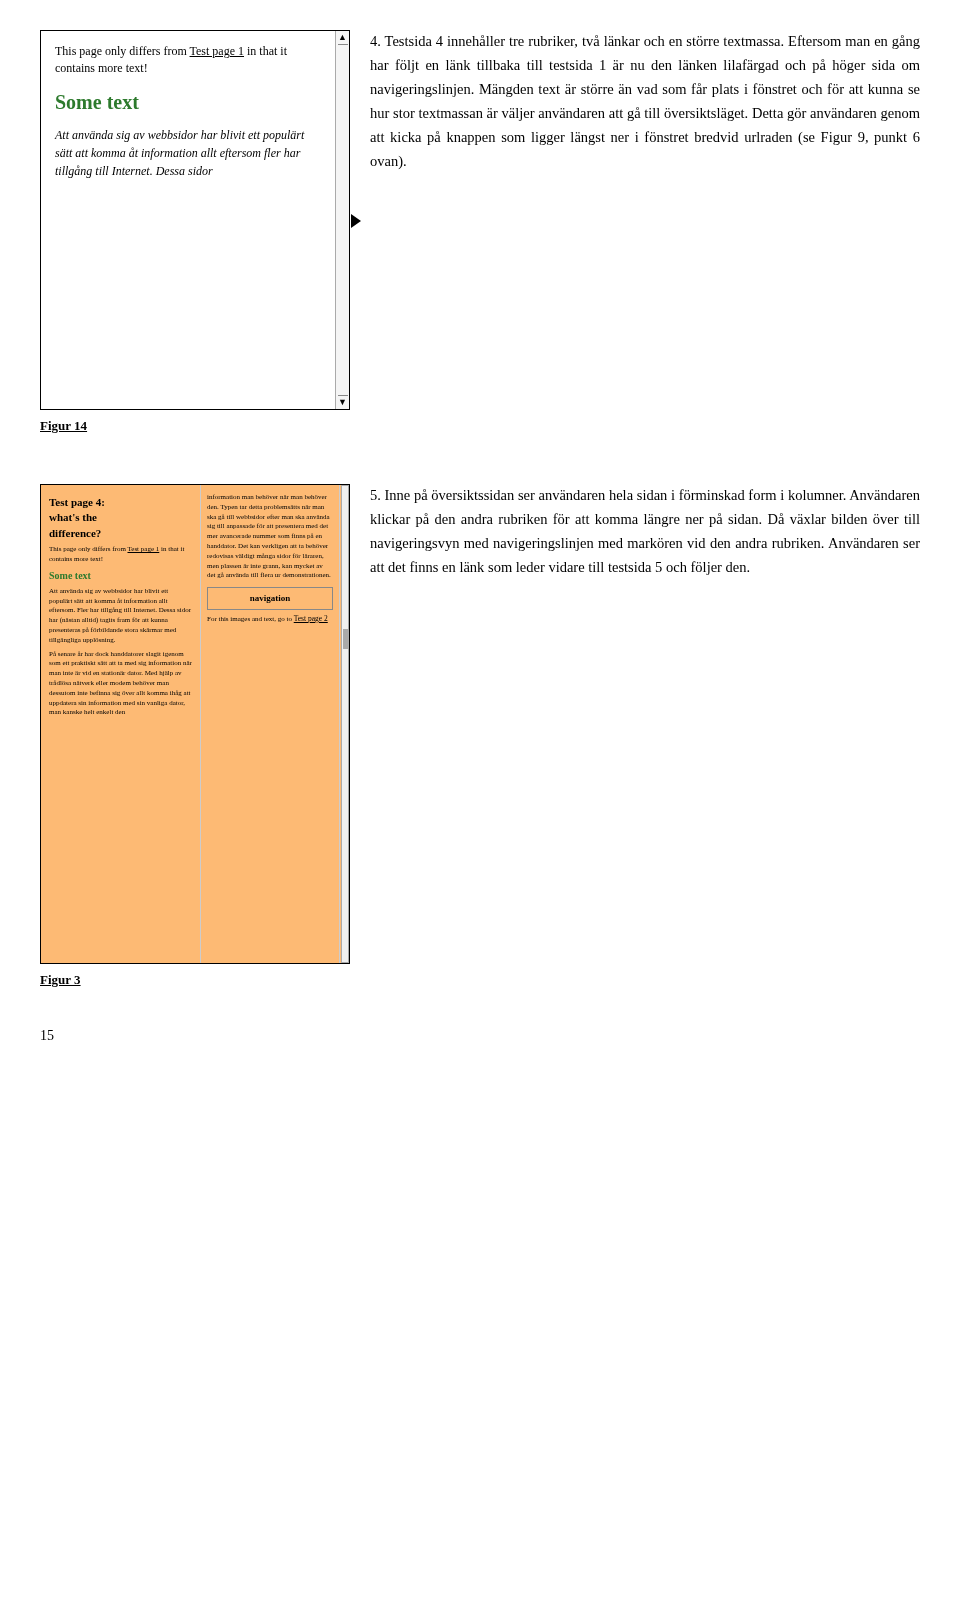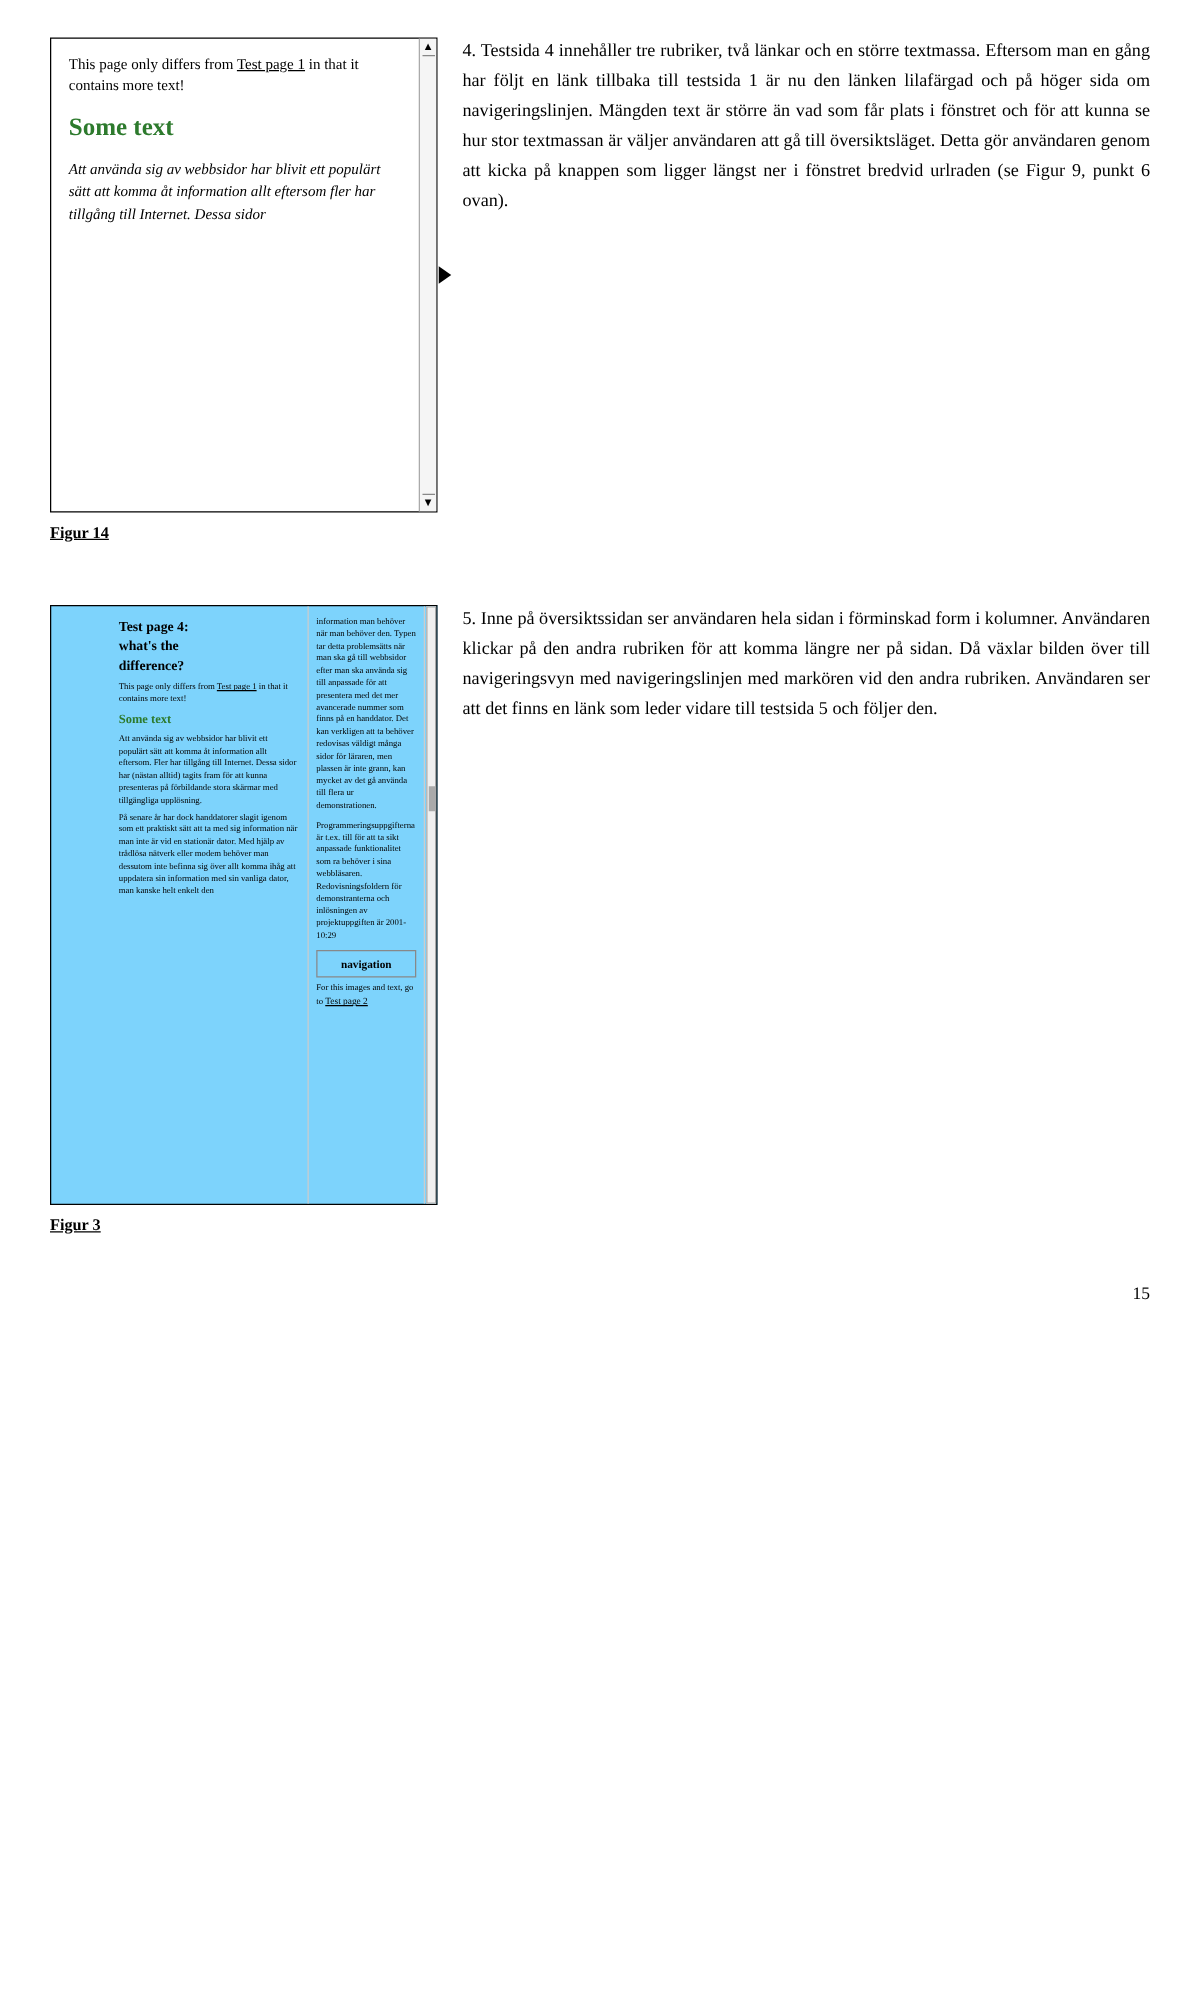--- a/index.html
+++ b/index.html
@@ -99,26 +99,25 @@
 
     .bottom-left {
       width: 310px;
       flex-shrink: 0;
       display: flex;
       flex-direction: column;
     }
 
     .figure-box-large {
       border: 1px solid #000;
-      background: #7dd3fc;
+      background: #fdba74;
       display: flex;
       flex-direction: row;
       min-height: 480px;
       overflow: hidden;
-      padding-left: 46px;
     }
 
     
     .fig-col-left {
       width: 160px;
       border-right: 1px solid #ccc;
       padding: 10px 8px;
       font-size: 8px;
       line-height: 1.4;
     }
@@ -196,21 +195,21 @@
       line-height: 1.65;
       text-align: justify;
     }
 
     .bottom-right p {
       margin-bottom: 16px;
     }
 
     
     .page-number {
-      text-align: right;
+      text-align: left;
       margin-top: 40px;
       font-size: 14px;
     }
 
     .arrow-right {
       display: inline-block;
       width: 0;
       height: 0;
       border-top: 7px solid transparent;
       border-bottom: 7px solid transparent;
@@ -279,23 +278,20 @@
           </div>
           <div style="font-size:7px; line-height:1.4;">
             På senare år har dock handdatorer slagit igenom som ett praktiskt sätt att ta med sig information när man inte är vid en stationär dator. Med hjälp av trådlösa nätverk eller modem behöver man dessutom inte befinna sig över allt komma ihåg att uppdatera sin information med sin vanliga dator, man kanske helt enkelt den
           </div>
         </div>
 
         <div class="fig-col-right">
           <div style="font-size:7px; line-height:1.4; margin-bottom:6px;">
             information man behöver när man behöver den. Typen tar detta problemsätts när man ska gå till webbsidor efter man ska använda sig till anpassade för att presentera med det mer avancerade nummer som finns på en handdator. Det kan verkligen att ta behöver redovisas väldigt många sidor för läraren, men plassen är inte grann, kan mycket av det gå använda till flera ur demonstrationen.
           </div>
-          <div style="font-size:7px; line-height:1.4; margin-bottom:6px;">
-            Programmeringsuppgifterna är t.ex. till för att ta sikt anpassade funktionalitet som ra behöver i sina webbläsaren. Redovisningsfoldern för demonstranterna och inlösningen av projektuppgiften är 2001-10:29
-          </div>
           <div class="nav-box">
             <span>navigation</span>
           </div>
           <div style="font-size:7px; margin-top:4px;">
             For this images and text, go to <span class="nav-link">Test page 2</span>
           </div>
         </div>
 
         <div class="fig-scrollbar">
           <div class="fig-scrollbar-track">

